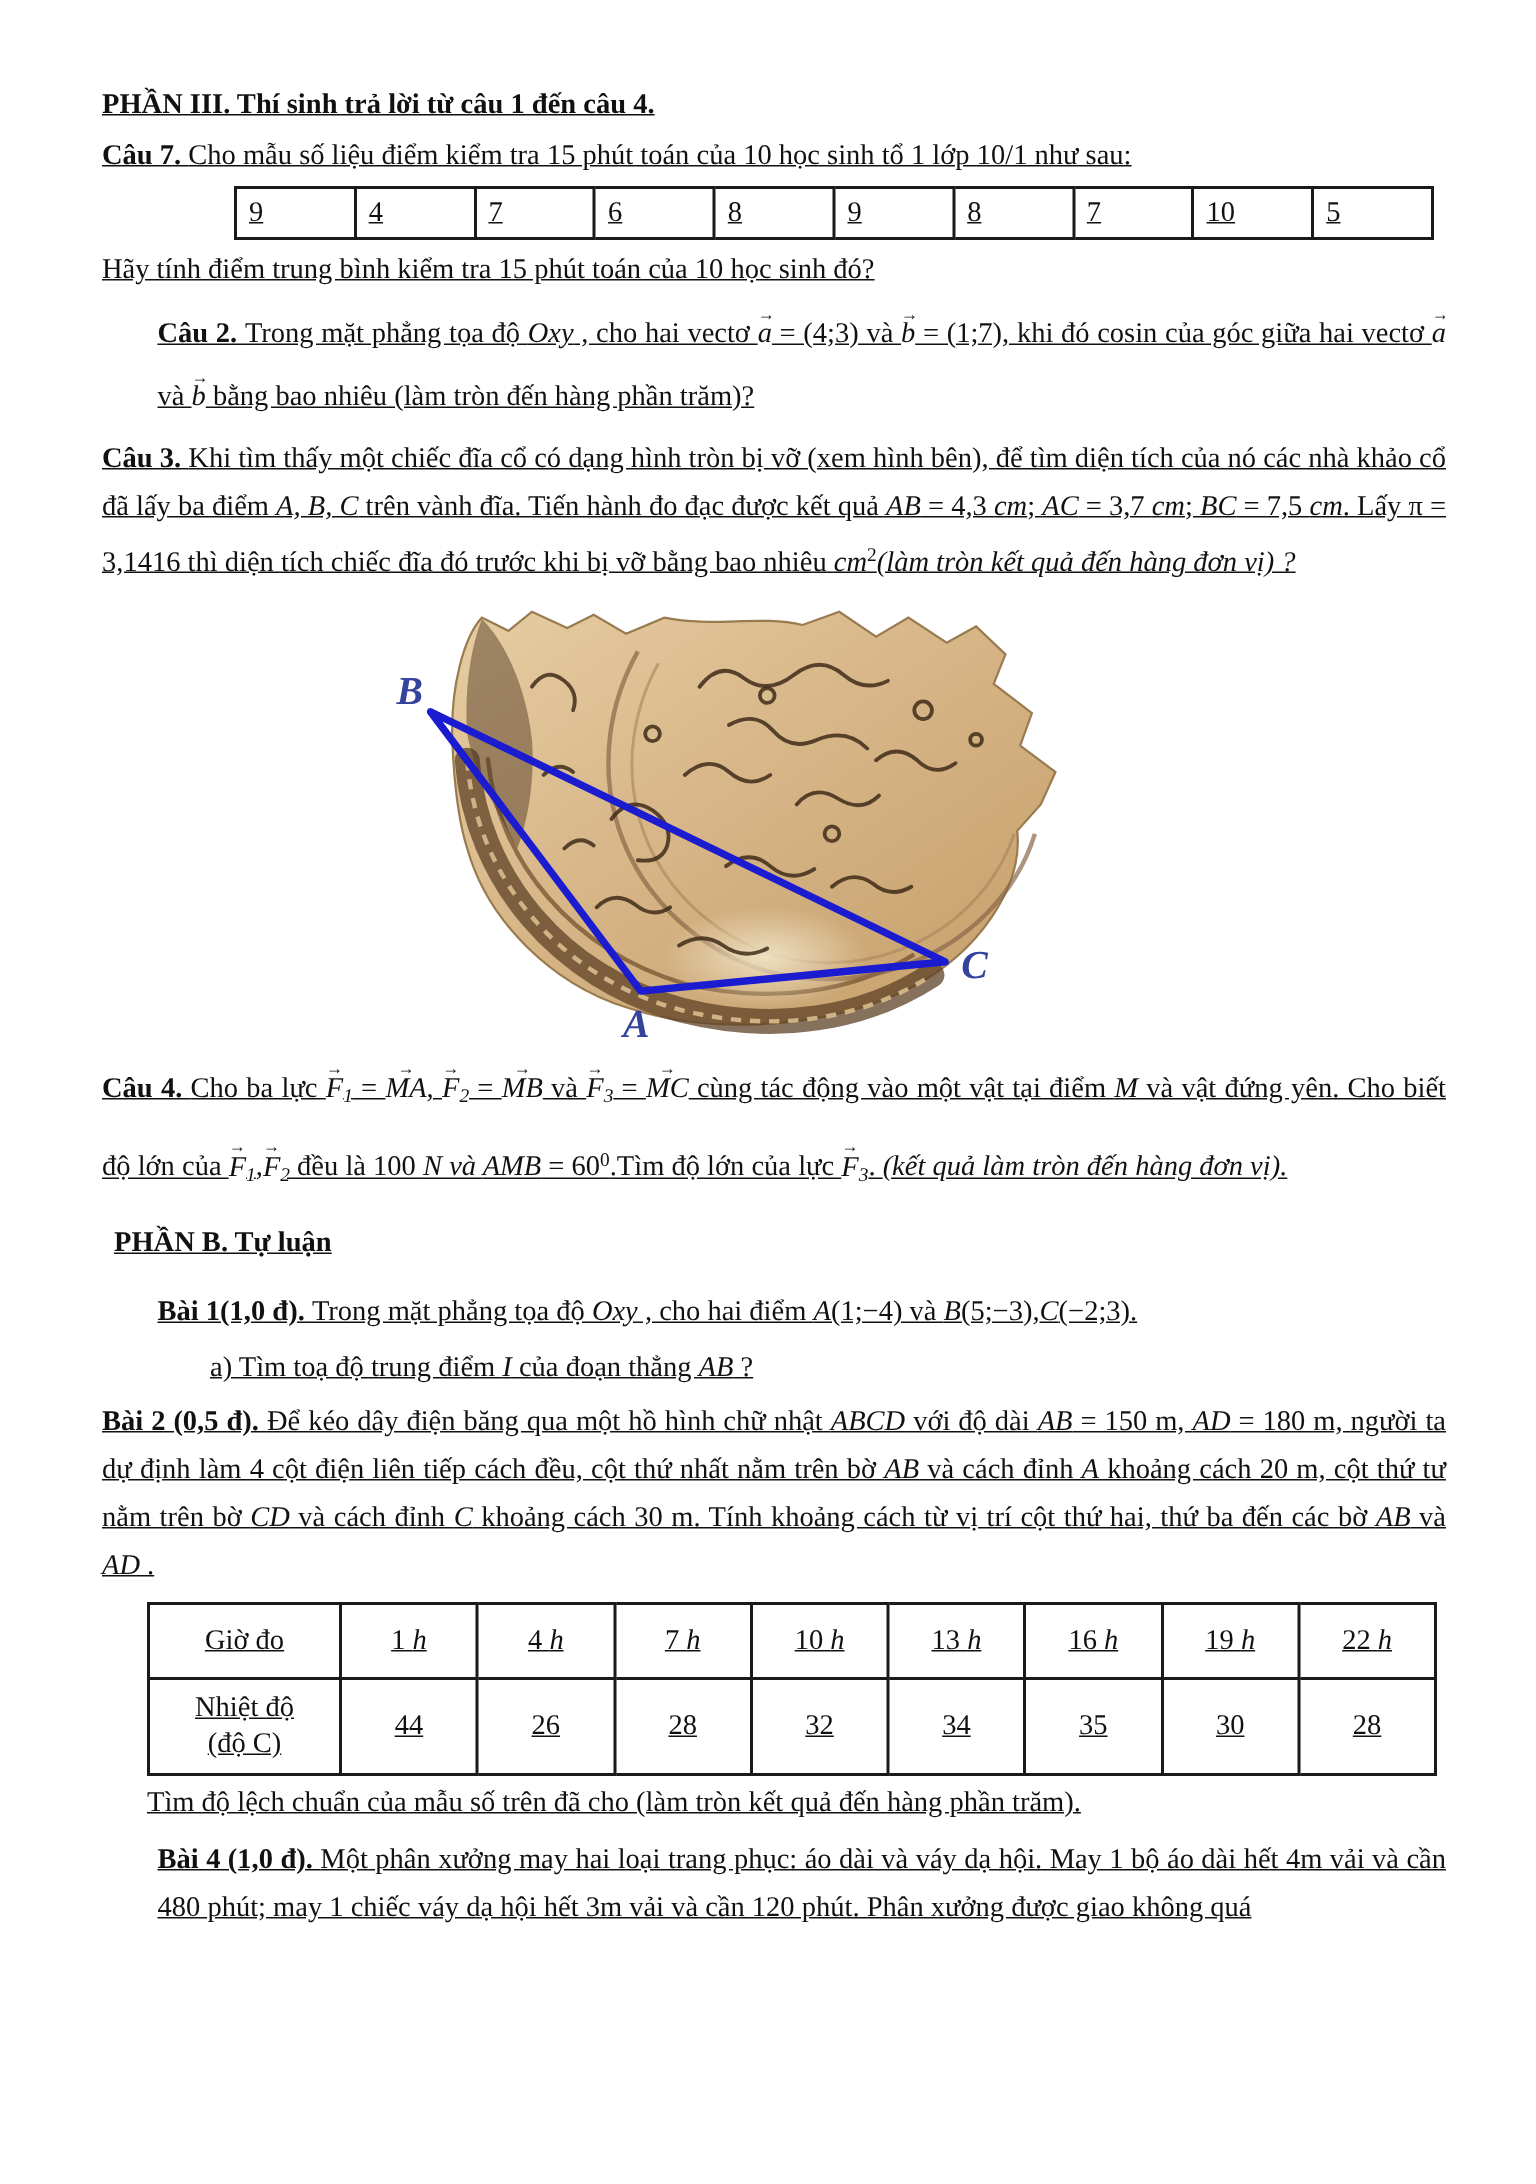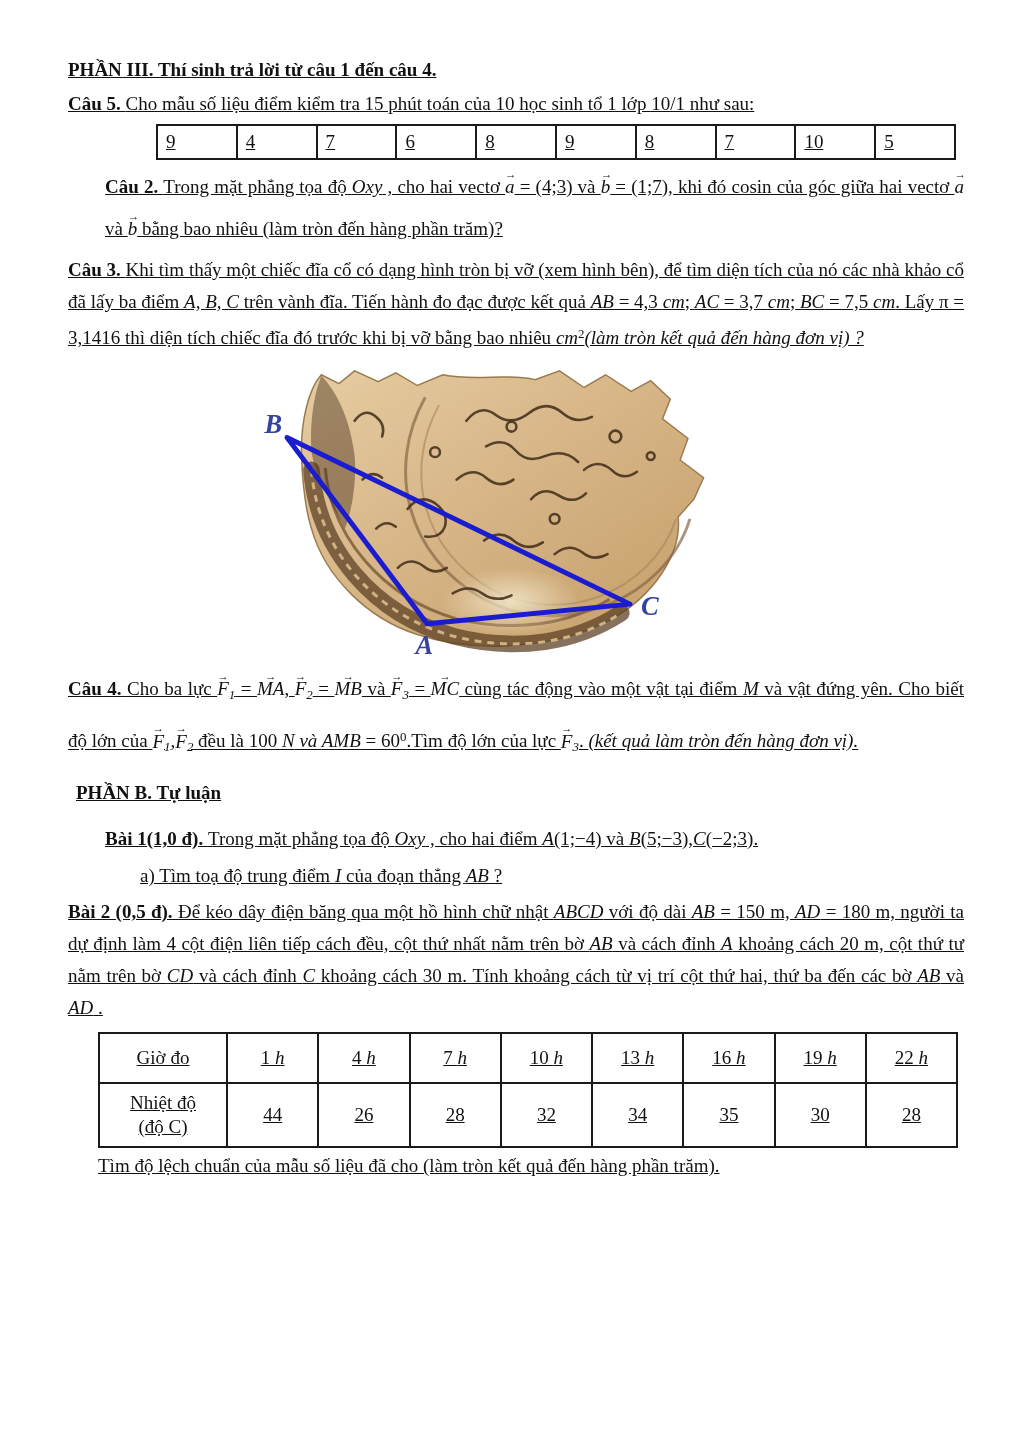--- a/index.html
+++ b/index.html
@@ -61,39 +61,40 @@
   .mt6{margin-top:6px;margin-left:37px;}
   .mt4{margin-top:4px;}
 </style>
 </head>
 <body>
 
 <div class="page">
 
   <p class="para title-line">PHẦN III. Thí sinh trả lời từ câu 1 đến câu 4.</p>
 
-  <p class="para"><span class="b">Câu 5. </span><span>Cho mẫu số liệu điểm kiểm tra 15 phút toán của 10 học sinh tổ 1 lớp 10/1 như sau:</span></p>
+  <p class="para"><span class="b">Câu 7. </span><span>Cho mẫu số liệu điểm kiểm tra 15 phút toán của 10 học sinh tổ 1 lớp 10/1 như sau:</span></p>
 
   <table class="score-table">
     <tbody>
       <tr>
         <td>9</td>
         <td>4</td>
         <td>7</td>
         <td>6</td>
         <td>8</td>
         <td>9</td>
         <td>8</td>
         <td>7</td>
         <td>10</td>
         <td>5</td>
       </tr>
     </tbody>
   </table>
 
+  <p class="para">Hãy tính điểm trung bình kiểm tra 15 phút toán của 10 học sinh đó?</p>
 
   <p class="para mathy mt6"><span class="b">Câu 2. </span><span>Trong mặt phẳng tọa độ </span><span class="i">Oxy</span><span> , cho hai vectơ </span><span class="vec">a</span><span> = (4;3) và </span><span class="vec">b</span><span> = (1;7), khi đó cosin của góc giữa hai vectơ </span><span class="vec">a</span><span> và </span><span class="vec">b</span><span> bằng bao nhiêu (làm tròn đến hàng phần trăm)?</span></p>
 
   <p class="para mt4"><span class="b">Câu 3. </span><span>Khi tìm thấy một chiếc đĩa cổ có dạng hình tròn bị vỡ (xem hình bên), để tìm diện tích của nó các nhà khảo cổ đã lấy ba điểm </span><span class="i">A, B, C</span><span> trên vành đĩa. Tiến hành đo đạc được kết quả </span><span class="i">AB</span><span> = 4,3 </span><span class="i">cm</span><span>; </span><span class="i">AC</span><span> = 3,7 </span><span class="i">cm</span><span>; </span><span class="i">BC</span><span> = 7,5 </span><span class="i">cm</span><span>. Lấy π = 3,1416 thì diện tích chiếc đĩa đó trước khi bị vỡ bằng bao nhiêu </span><span class="i">cm</span><span class="sup">2</span><span class="i">(làm tròn kết quả đến hàng đơn vị) ?</span></p>
 
   <div class="figure-wrap">
     <svg width="452" height="300" viewBox="0 0 460 306" xmlns="http://www.w3.org/2000/svg">
       <defs>
         <linearGradient id="plateGrad" x1="0" y1="0" x2="1" y2="1">
           <stop offset="0" stop-color="#e6cda2"></stop>
@@ -189,16 +190,17 @@
         <td>28</td>
         <td>32</td>
         <td>34</td>
         <td>35</td>
         <td>30</td>
         <td>28</td>
       </tr>
     </tbody>
   </table>
 
-  <p class="para under-table">Tìm độ lệch chuẩn của mẫu số liệu đã cho (làm tròn kết quả đến hàng phần trăm).</p>
-
+  <p class="para under-table">Tìm độ lệch chuẩn của mẫu số trên đã cho (làm tròn kết quả đến hàng phần trăm).</p>
+
+  <p class="para mt6"><span class="b">Bài 4 (1,0 đ). </span><span>Một phân xưởng may hai loại trang phục: áo dài và váy dạ hội. May 1 bộ áo dài hết 4m vải và cần 480 phút; may 1 chiếc váy dạ hội hết 3m vải và cần 120 phút. Phân xưởng được giao không quá</span></p>
 
 </div>
 
 </body></html>

